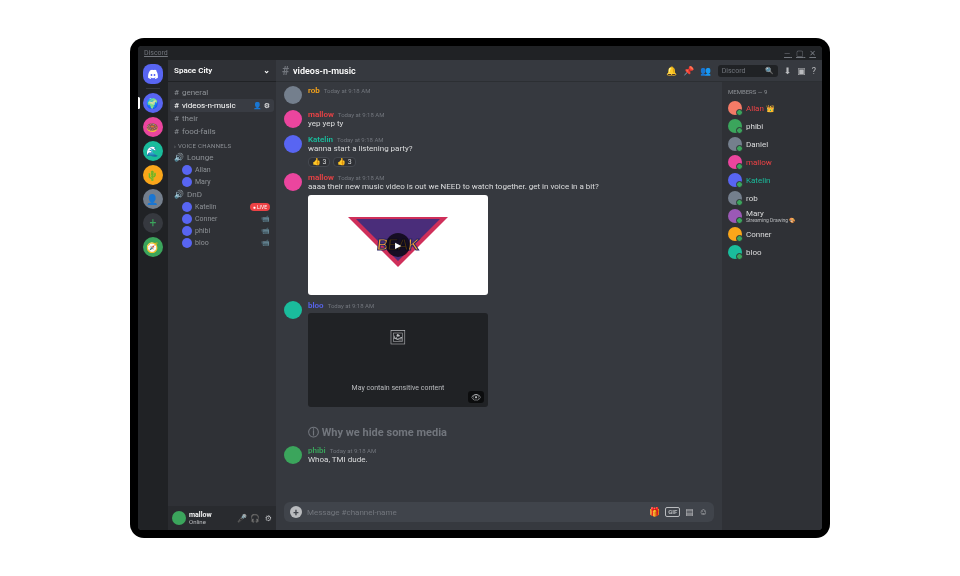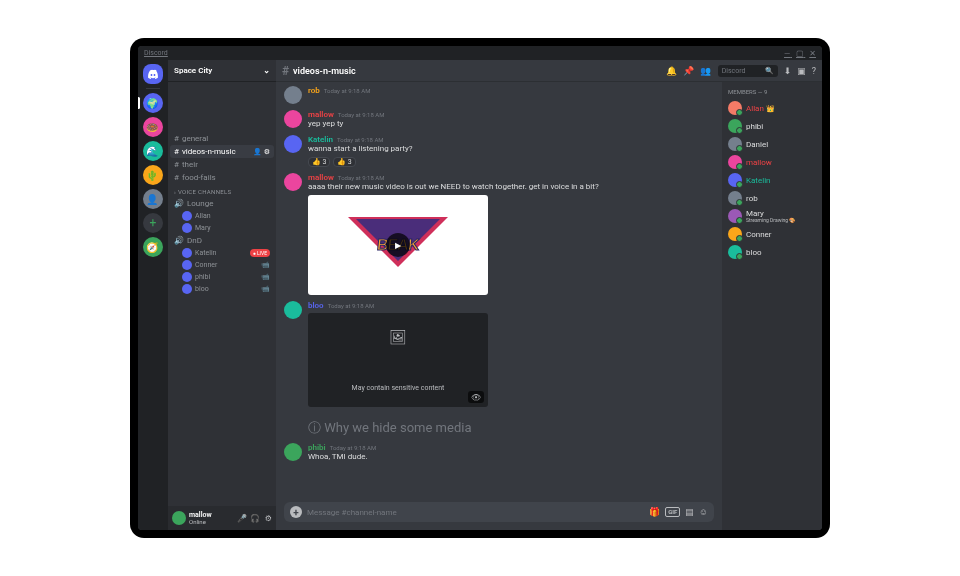--- a/index.html
+++ b/index.html
@@ -11,21 +11,21 @@
   .body{flex:1;display:flex;min-height:0;}
   
   .rail{width:30px;background:#202225;display:flex;flex-direction:column;align-items:center;padding-top:4px;gap:4px;}
   .srv{width:20px;height:20px;border-radius:50%;background:#36393f;display:flex;align-items:center;justify-content:center;font-size:10px;color:#dcddde;position:relative;cursor:pointer;}
   .srv.home{background:#5865f2;border-radius:8px;}
   .srv.sel::before{content:"";position:absolute;left:-6px;top:4px;width:3px;height:12px;background:#fff;border-radius:2px;}
   .srv.add{background:#36393f;color:#3ba55c;font-size:12px;}
   .srv.explore{background:#3ba55c;color:#fff;}
   .rail-sep{width:14px;height:1px;background:#36393f;}
   
-  .channels{width:108px;background:#2f3136;display:flex;flex-direction:column;gap:46px;}
+  .channels{width:108px;background:#2f3136;display:flex;flex-direction:column;}
   .server-header{height:22px;display:flex;align-items:center;justify-content:space-between;padding:0 6px;border-bottom:1px solid #202225;font-weight:600;font-size:8px;color:#fff;cursor:pointer;}
   .ch-scroll{flex:1;overflow:hidden;padding:4px 2px;}
   .ch-cat{font-size:6px;color:#8e9297;text-transform:uppercase;padding:4px 4px 2px;letter-spacing:.3px;}
   .ch{display:flex;align-items:center;gap:3px;padding:2px 4px;border-radius:3px;color:#8e9297;font-size:8px;cursor:pointer;}
   .ch.active{background:#393c43;color:#fff;}
   .ch .icons{margin-left:auto;display:flex;gap:2px;font-size:7px;}
   .vc-user{display:flex;align-items:center;gap:3px;padding:1px 4px 1px 12px;color:#8e9297;font-size:7px;}
   .vc-user .av{width:10px;height:10px;border-radius:50%;background:#5865f2;}
   .live{background:#ed4245;color:#fff;font-size:5px;padding:1px 3px;border-radius:6px;margin-left:auto;}
   .cam{margin-left:auto;font-size:7px;}
@@ -57,21 +57,21 @@
   .react{background:#2f3136;border:1px solid #454950;border-radius:4px;padding:0 3px;font-size:7px;display:flex;align-items:center;gap:2px;}
   .embed-vid{width:180px;height:100px;background:#fff;border-radius:3px;margin-top:3px;display:flex;align-items:center;justify-content:center;position:relative;}
   .embed-vid .play{width:24px;height:24px;background:rgba(0,0,0,.7);border-radius:50%;display:flex;align-items:center;justify-content:center;color:#fff;position:absolute;}
   .beak{position:absolute;font-family:Impact,sans-serif;font-size:16px;font-weight:900;color:#f7a433;-webkit-text-stroke:1px #2a2463;letter-spacing:-1px;transform:skewX(-6deg);}
   .tri{position:absolute;width:0;height:0;border-left:50px solid transparent;border-right:50px solid transparent;border-top:50px solid #cf2f5a;top:22px;}
   .tri2{position:absolute;width:0;height:0;border-left:42px solid transparent;border-right:42px solid transparent;border-top:42px solid #4a2d7a;top:24px;}
   .spoiler{width:180px;height:94px;background:#202225;border-radius:3px;margin-top:3px;display:flex;flex-direction:column;align-items:center;justify-content:center;color:#b9bbbe;position:relative;}
   .spoiler .warn{font-size:14px;margin-bottom:3px;}
   .spoiler .txt{font-size:7px;margin-top:36px;}
   .spoiler .eye{position:absolute;bottom:4px;right:4px;background:rgba(0,0,0,.6);border-radius:3px;width:16px;height:12px;display:flex;align-items:center;justify-content:center;font-size:8px;}
-  .hide-note{font-size:13px;color:#72767d;margin-top:12px;display:flex;align-items:center;gap:2px;}
+  .hide-note{font-size:11px;color:#72767d;margin-top:18px;display:flex;align-items:center;gap:2px;font-weight:bold;}
   .composer{margin:0 8px 8px;background:#40444b;border-radius:6px;height:20px;display:flex;align-items:center;padding:0 6px;gap:5px;}
   .composer .add{width:12px;height:12px;border-radius:50%;background:#b9bbbe;color:#40444b;display:flex;align-items:center;justify-content:center;font-size:10px;font-weight:bold;}
   .composer .ph{color:#72767d;font-size:8px;flex:1;}
   .composer .acts{display:flex;gap:5px;color:#b9bbbe;font-size:9px;}
   .gif{font-size:6px;font-weight:bold;border:1px solid #b9bbbe;padding:0 2px;border-radius:2px;}
   
   .members{width:100px;background:#2f3136;padding:6px;}
   .mem-hdr{font-size:6px;color:#8e9297;text-transform:uppercase;margin-bottom:4px;}
   .mem{display:flex;align-items:center;gap:4px;padding:2px 0;font-size:8px;cursor:pointer;}
   .mem .av{width:14px;height:14px;border-radius:50%;position:relative;}

